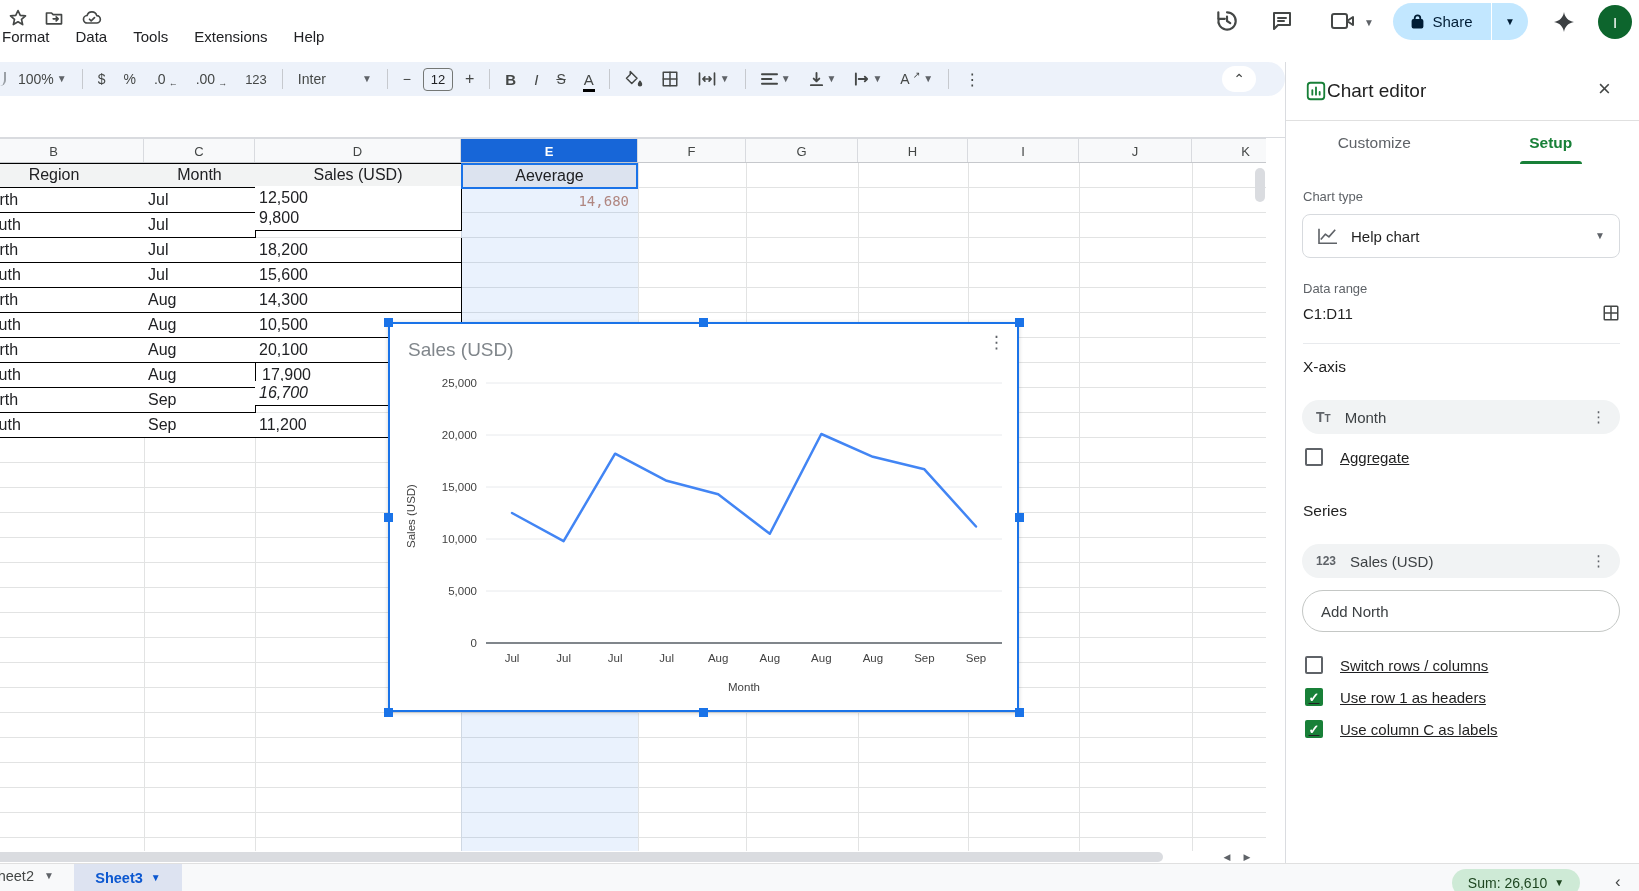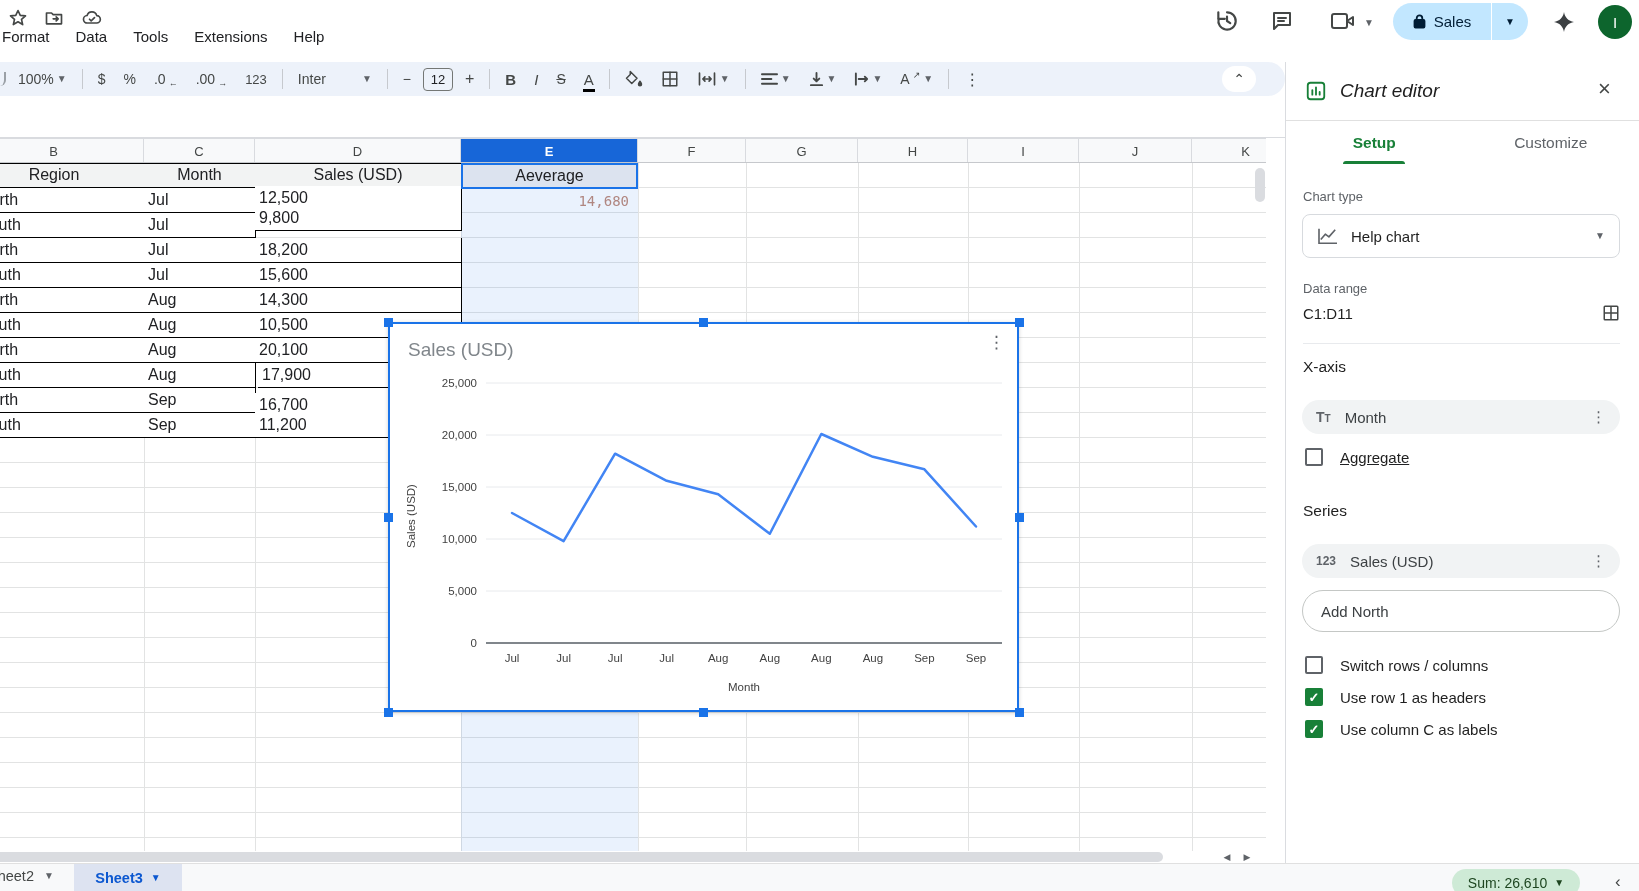--- a/index.html
+++ b/index.html
@@ -68,21 +68,21 @@
   #bottom-bar { position:absolute; left:0; top:863px; width:1639px; height:28px; background:#f8f9fa; border-top:1px solid #e0e0e0; }
   #tab-sheet2 { position:absolute; left:-12px; top:868px; font-size:14.5px; color:#444746; display:flex; gap:10px; align-items:center; cursor:pointer; }
   #tab-sheet3 { position:absolute; left:74px; top:864px; width:108px; height:27px; background:#dde3f1; color:#0b57d0; font-weight:700; font-size:14.5px; display:flex; align-items:center; justify-content:center; gap:8px; cursor:pointer; }
   #tab-sheet3 .caret { color:#0b57d0; }
   #sum-pill { position:absolute; left:1452px; top:869px; width:128px; height:28px; border-radius:14px; background:#ceead6; color:#1e4620; font-size:14px; font-weight:500; display:flex; align-items:center; justify-content:center; gap:7px; cursor:pointer; }
   #expand-chevron { position:absolute; left:1615px; top:872px; font-size:17px; color:#444746; cursor:pointer; }
 
   
   #panel { position:absolute; left:1286px; top:62px; width:353px; height:801px; background:#fff; }
   #panel-divider { position:absolute; left:1285px; top:62px; width:1px; height:801px; background:#dadce0; }
-  #panel-header { position:absolute; left:1305px; top:80px; display:flex; align-items:center; gap:13px;font-style:italic; }
+  #panel-header { position:absolute; left:1305px; top:80px; display:flex; align-items:center; gap:0; }
   #panel-title { font-size:19px; color:#1f1f1f; }
   #panel-close { position:absolute; left:1598px; top:76px; font-size:22px; color:#444746; cursor:pointer; }
   #panel-hdiv { position:absolute; left:1286px; top:120px; width:353px; height:1px; background:#e0e0e0; }
   #panel-tabs { position:absolute; left:1286px; top:121px; width:353px; height:43px; display:flex; }
   .ptab { flex:1; display:flex; align-items:center; justify-content:center; font-size:15.5px; color:#5f6368; position:relative; cursor:pointer; }
   .ptab.active { color:#188038; font-weight:600; }
   .ptab.active::after { content:""; position:absolute; bottom:0; left:50%; transform:translateX(-50%); width:62px; height:3px; background:#188038; border-radius:3px 3px 0 0; }
   .plabel { position:absolute; left:1303px; font-size:13px; color:#5f6368; }
   .psection { position:absolute; left:1303px; font-size:15.5px; font-weight:500; color:#1f1f1f; }
   #chart-type-select { position:absolute; left:1302px; top:214px; width:318px; height:44px; border:1px solid #d7dade; border-radius:8px; display:flex; align-items:center; gap:12px; padding:0 14px; cursor:pointer; }
@@ -94,21 +94,21 @@
   .pill .val { font-size:15px; color:#3c4043; flex:1; }
   .pill .dots { color:#5f6368; font-size:15px; }
   .picon { color:#5f6368; font-size:14px; font-weight:700; }
   .picon small { font-size:10px; font-weight:700; }
   #add-series-btn { position:absolute; left:1302px; top:590px; width:318px; height:42px; border:1px solid #c4c7c5; border-radius:21px; display:flex; align-items:center; padding-left:18px; font-size:15px; font-weight:500; color:#3c4043; cursor:pointer; background:#fff; }
   .chkrow { display:flex; align-items:center; gap:17px; margin-bottom:14px; }
   .chkbox { width:18px; height:18px; border:2px solid #5f6368; border-radius:2px; background:#fff; flex:none; cursor:pointer; }
   .chkbox.checked { border:none; background:#188038; color:#fff; display:flex; align-items:center; justify-content:center; font-size:13px; font-weight:700; }
   .chklabel { font-size:15px; color:#1f1f1f; }
   #aggregate-row { position:absolute; left:1305px; top:448px;text-decoration:underline; }
-  #panel-options { position:absolute; left:1305px; top:656px; }
+  #panel-options { position:absolute; left:1305px; top:656px;text-decoration:underline; }
 
   svg.gicon { stroke:#444746; fill:none; stroke-width:2; stroke-linecap:round; stroke-linejoin:round; }
 </style>
 </head>
 <body>
 <div id="app">
 
   <div id="quick-icons">
     <span class="ticon">
       <svg class="gicon" width="20" height="20" viewBox="0 0 24 24">
@@ -161,21 +161,21 @@
   </div>
 
   <div id="share-pill">
     <div id="share-main">
       <span class="ticon">
         <svg width="13" height="15" viewBox="0 0 13 15" style="stroke:#001d35;fill:none;stroke-width:1.8">
             <rect x="1.5" y="6" width="10" height="7.5" rx="1" style="fill:#001d35"></rect>
             <path d="M3.7 6V4.2a2.8 2.8 0 0 1 5.6 0V6"></path>
           </svg>
       </span>
-      <span>Sales</span>
+      <span>Share</span>
     </div>
     <div id="share-caret">
         <span class="caret" style="color:#001d35">▼</span>
       </div>
   </div>
   <span class="ticon abs" style="left:1552px;top:10px">
     <svg width="24" height="24" viewBox="0 0 24 24">
         <path d="M12 2c.8 5.4 4.6 9.2 10 10-5.4.8-9.2 4.6-10 10-.8-5.4-4.6-9.2-10-10 5.4-.8 9.2-4.6 10-10z" fill="#3c4043"></path>
       </svg>
   </span>
@@ -321,21 +321,21 @@
         <div class="cell" style="left: 144px; top: 150px; width: 112px; padding-left: 4px;">Aug</div>
         <div class="cell" style="left: 255px; top: 150px; width: 207px; padding-left: 4px;">10,500</div>
         <div class="cell" style="left: -36px; top: 175px; width: 181px; padding-left: 15px;">North</div>
         <div class="cell" style="left: 144px; top: 175px; width: 112px; padding-left: 4px;">Aug</div>
         <div class="cell" style="left: 255px; top: 175px; width: 207px; padding-left: 4px;">20,100</div>
         <div class="cell" style="left: -36px; top: 200px; width: 181px; padding-left: 15px;">South</div>
         <div class="cell" style="left: 144px; top: 200px; width: 112px; padding-left: 4px;">Aug</div>
         <div class="cell" style="left: 258px; top: 200px; width: 207px; padding-left: 4px;">17,900</div>
         <div class="cell" style="left: -36px; top: 225px; width: 181px; padding-left: 15px;">North</div>
         <div class="cell" style="left: 144px; top: 225px; width: 112px; padding-left: 4px;">Sep</div>
-        <div class="cell" style="left: 255px; top: 230px; width: 207px; padding-left: 4px;">16,700</div>
+        <div class="cell" style="left: 255px; top: 218px; width: 207px; padding-left: 4px; font-style: italic;">16,700</div>
         <div class="cell" style="left: -36px; top: 250px; width: 181px; padding-left: 15px;">South</div>
         <div class="cell" style="left: 144px; top: 250px; width: 112px; padding-left: 4px;">Sep</div>
         <div class="cell" style="left: 255px; top: 250px; width: 207px; padding-left: 4px;">11,200</div>
       </div>
     <div id="tbl-topline"></div>
     <div id="e1-cell">
         <span>Aeverage</span>
       </div>
     <div id="e2-preview">
         <span>14,680</span>
@@ -413,22 +413,22 @@
           <rect x="3" y="3" width="18" height="18" rx="3"></rect>
           <path d="M8 16v-5M12 16V8M16 16v-3" stroke-linecap="round"></path>
         </svg>
     </span>
     <span id="panel-title">Chart editor</span>
   </div>
   <span id="panel-close">×</span>
   <div id="panel-hdiv"></div>
 
   <div id="panel-tabs">
+    <div class="ptab">Customize</div>
     <div class="ptab active">Setup</div>
-    <div class="ptab">Customize</div>
   </div>
 
   <span class="plabel" style="top:189px">Chart type</span>
   <div id="chart-type-select">
     <span class="ticon">
       <svg width="22" height="18" viewBox="0 0 24 20" style="stroke:#5f6368;fill:none;stroke-width:1.8">
           <path d="M2 2v16h20"></path>
           <path d="M4 14l5-6 4 3 7-8" stroke-linejoin="round"></path>
         </svg>
     </span>

